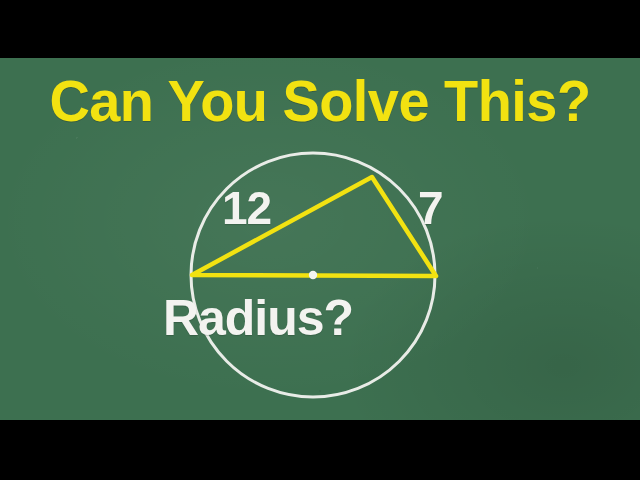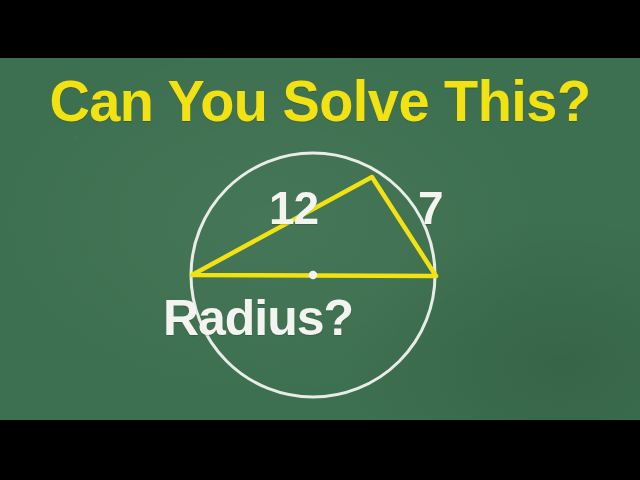--- a/index.html
+++ b/index.html
@@ -96,21 +96,20 @@
     font-weight: bold;
     white-space: nowrap;
     text-shadow: 0 1px 1px rgba(0,0,0,0.16);
   }
   #label-12 {
     left: 222px;
     top: 182px;
     font-size: 46px;
     line-height: 52px;
     letter-spacing: -1px;
-    margin-left: 47px;
   }
   #label-7 {
     left: 418px;
     top: 182px;
     font-size: 46px;
     line-height: 52px;
     letter-spacing: -1px;
   }
   #label-radius {
     left: 0;

